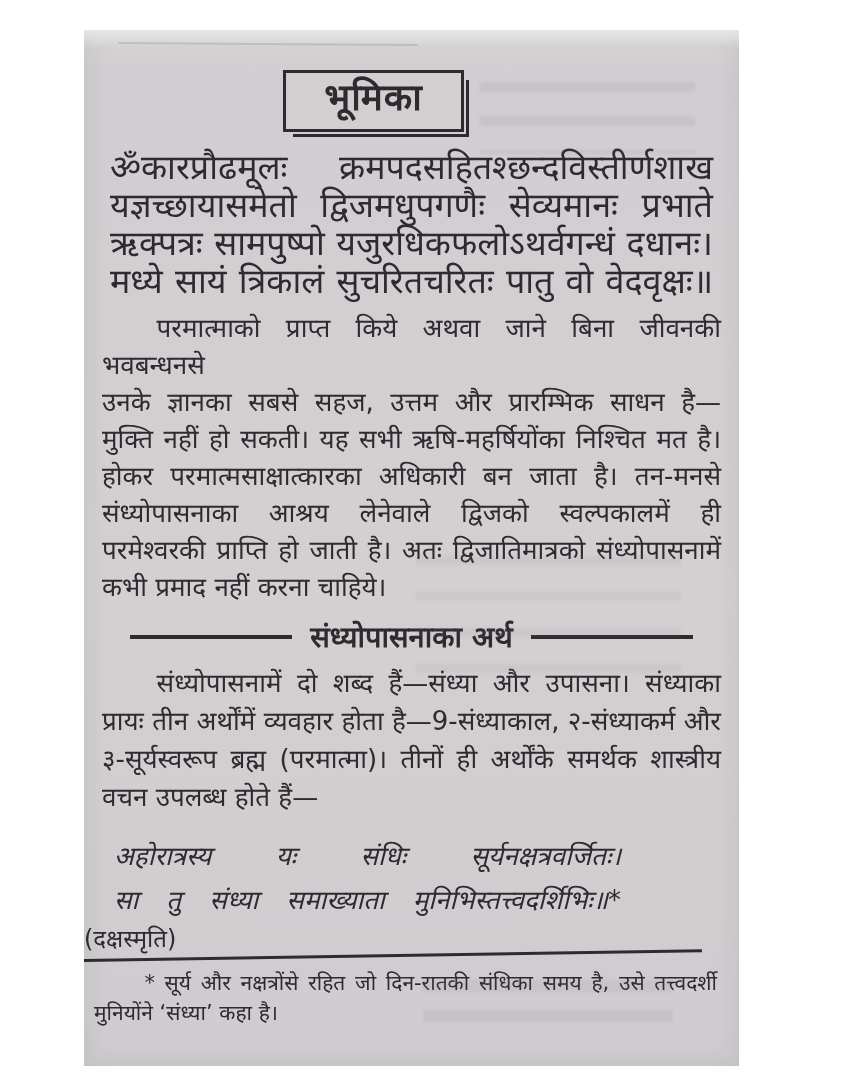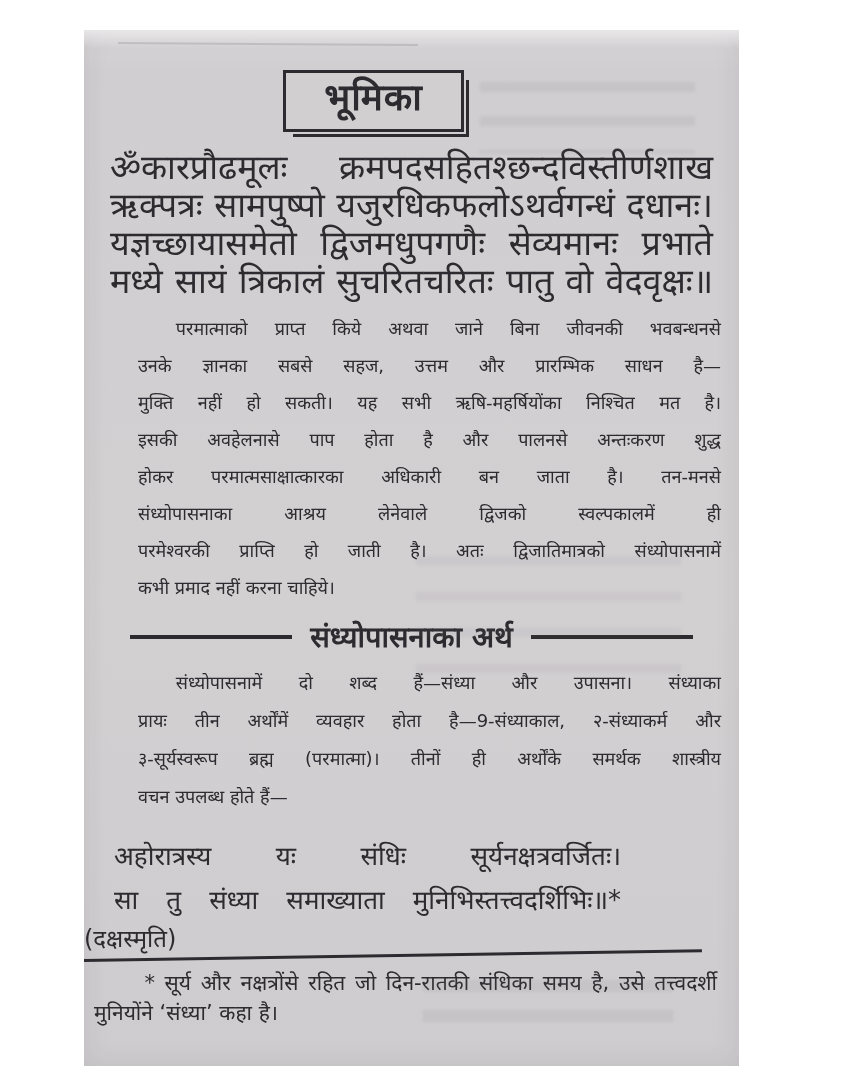--- a/index.html
+++ b/index.html
@@ -58,35 +58,35 @@
     border-right:3.5px solid var(--ink);
     border-bottom:3.5px solid var(--ink);
   }
 
   .tline{ text-align:justify; text-align-last:justify; }
 
   .verse1{ margin:16px 26px 0; }
   .verse1 .tline{ font-size:34px; line-height:38px; }
 
   .para{ margin:10px 18px 0; }
-  .para .tline{ font-size:18px;margin-left:36px; }
+  .para .tline{ font-size:26px; }
   .para1 .tline{ line-height:37px; }
   .para2 .tline{ line-height:38px; }
   .para .tline:first-child{ text-indent:2.1em; }
   .para .tline:last-child{ text-align-last:left; }
 
   .section-head{
     margin:14px 12px 0;
     height:34px;
     display:flex; align-items:center; justify-content:center; gap:18px;
   }
   .rule{ height:4px; background:var(--ink); width:162px; flex:0 0 auto; }
   .section-title{ font-size:29px; font-weight:bold; line-height:34px; white-space:nowrap; }
 
-  .verse2{ margin:18px 118px 0 30px; }
+  .verse2{ margin:18px 118px 0 30px;font-style:italic; }
   .verse2 .tline{ font-size:26px; line-height:44px; }
 
   .attribution{
     margin:4px 26px 0 0;
     font-size:24px; line-height:26px;
   }
 
   .footnote-sep{
     margin-top:7px;
     width:618px; height:3px;
@@ -111,30 +111,29 @@
   <div class="ghost g3"></div>
 
   <div class="title-wrap">
     <div class="title-box">
       <span>भूमिका</span>
     </div>
   </div>
 
   <div class="verse verse1">
       <div class="tline">ॐकारप्रौढमूलः क्रमपदसहितश्छन्दविस्तीर्णशाख</div>
+      <div class="tline">यज्ञच्छायासमेतो द्विजमधुपगणैः सेव्यमानः प्रभाते</div>
       <div class="tline">ऋक्पत्रः सामपुष्पो यजुरधिकफलोऽथर्वगन्धं दधानः।</div>
-      <div class="tline">यज्ञच्छायासमेतो द्विजमधुपगणैः सेव्यमानः प्रभाते</div>
       <div class="tline">मध्ये सायं त्रिकालं सुचरितचरितः पातु वो वेदवृक्षः॥</div>
     </div>
 
   <div class="para para1">
       <div class="tline">परमात्माको प्राप्त किये अथवा जाने बिना जीवनकी भवबन्धनसे</div>
       <div class="tline">उनके ज्ञानका सबसे सहज, उत्तम और प्रारम्भिक साधन है—</div>
       <div class="tline">मुक्ति नहीं हो सकती। यह सभी ऋषि-महर्षियोंका निश्चित मत है।</div>
-      <div class="tline">इसकी अवहेलनासे पाप होता है और पालनसे अन्तःकरण शुद्ध</div>
       <div class="tline">होकर परमात्मसाक्षात्कारका अधिकारी बन जाता है। तन-मनसे</div>
       <div class="tline">संध्योपासनाका आश्रय लेनेवाले द्विजको स्वल्पकालमें ही</div>
       <div class="tline">परमेश्वरकी प्राप्ति हो जाती है। अतः द्विजातिमात्रको संध्योपासनामें</div>
       <div class="tline">कभी प्रमाद नहीं करना चाहिये।</div>
     </div>
 
   <div class="section-head">
     <span class="rule"></span>
     <span class="section-title">संध्योपासनाका अर्थ</span>
     <span class="rule"></span>

